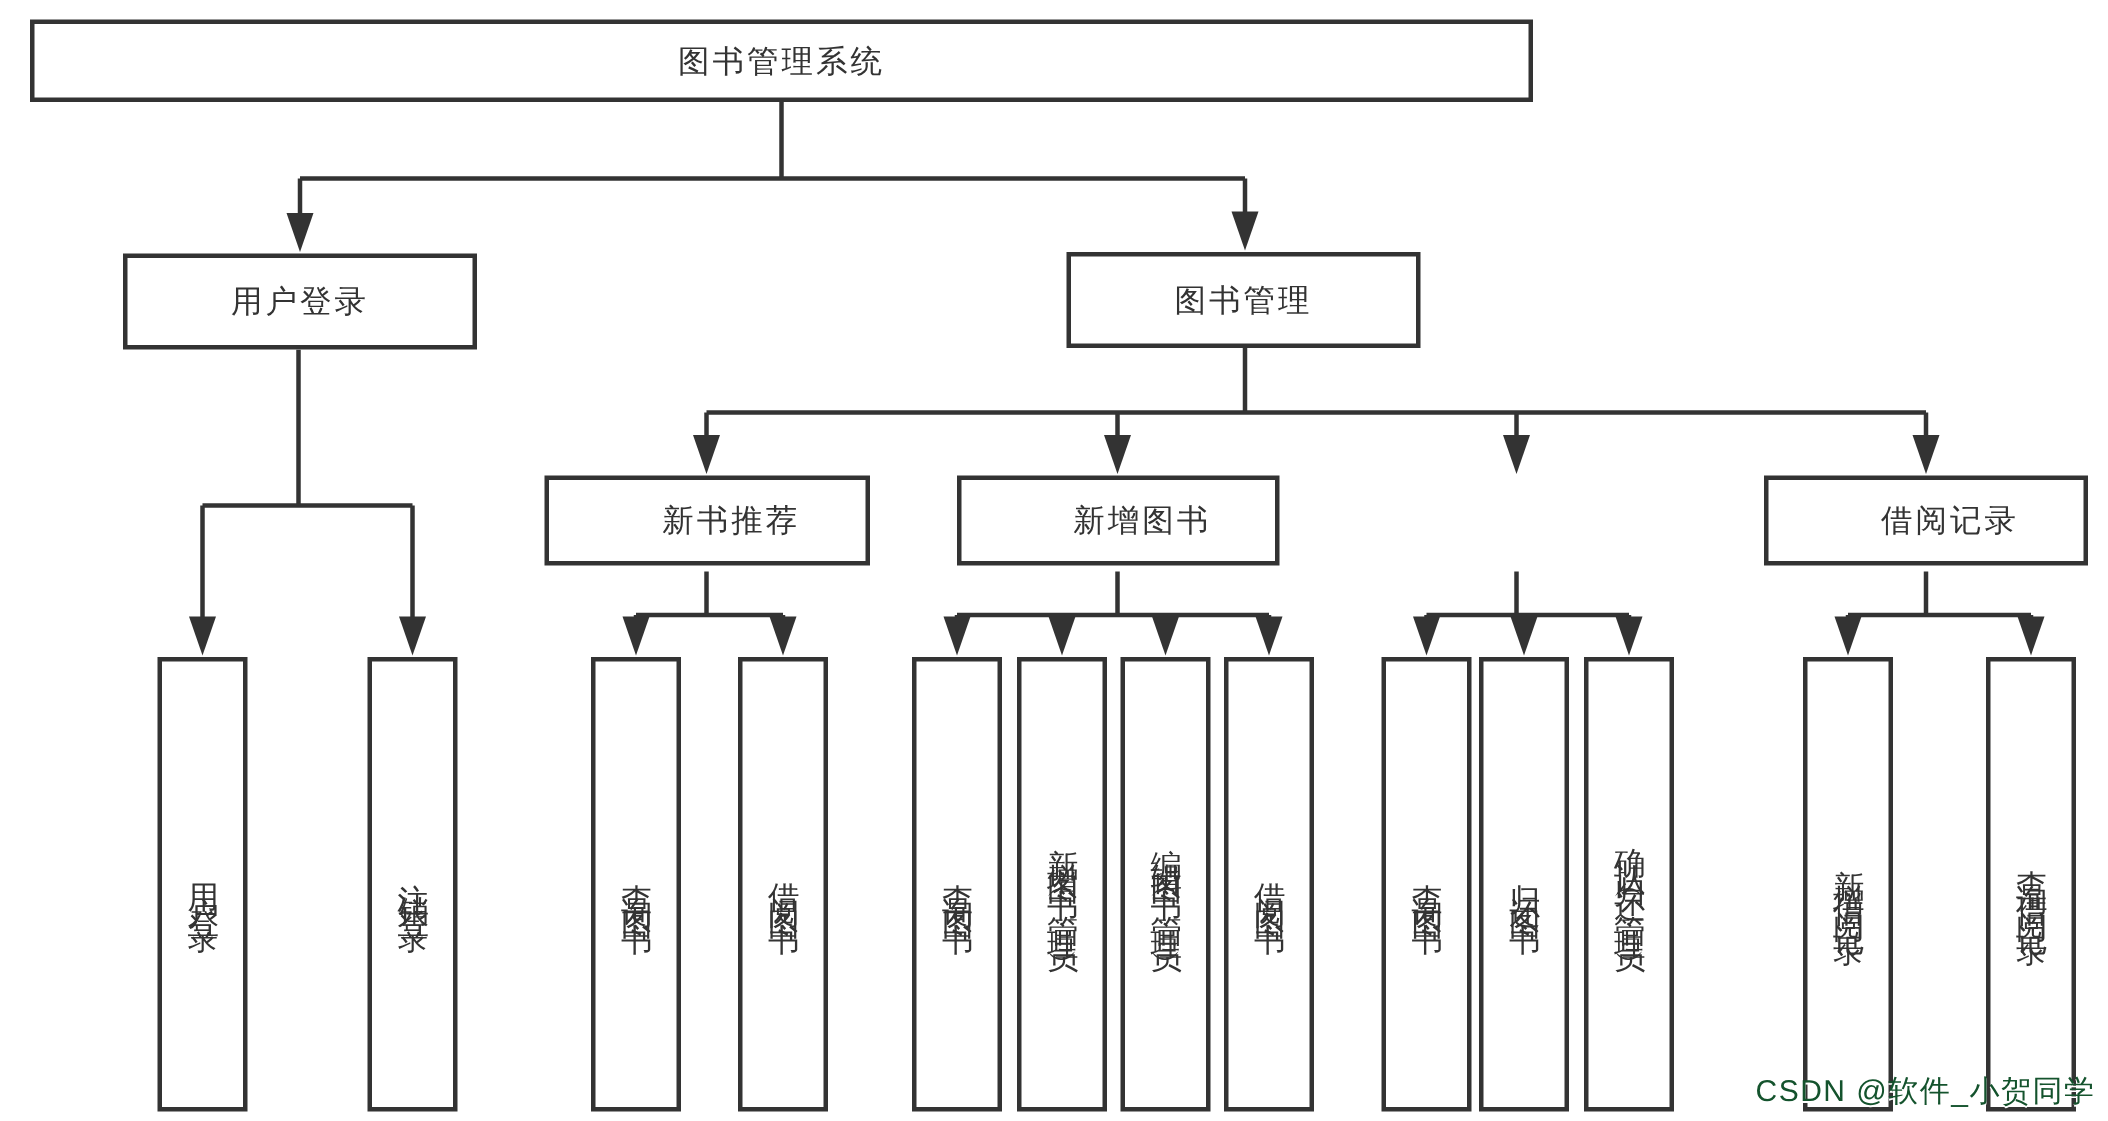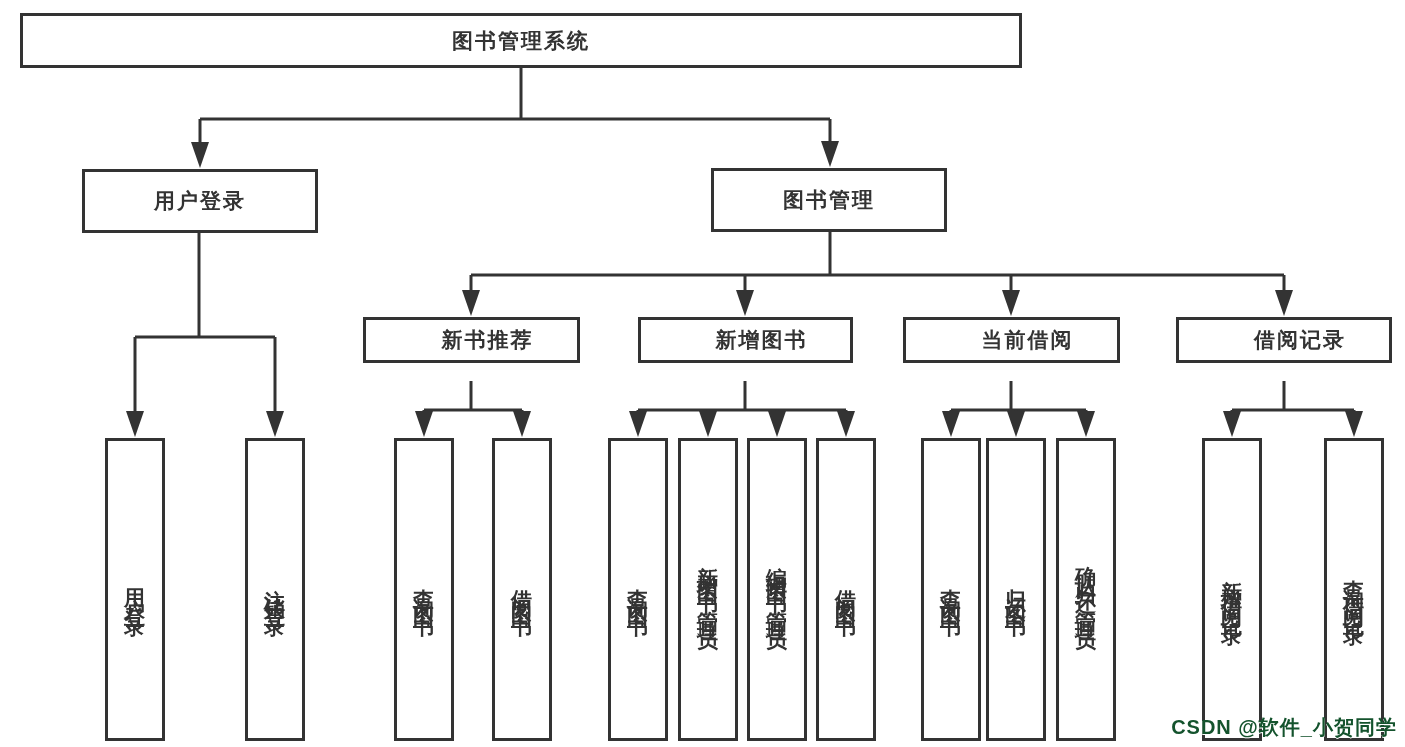--- a/index.html
+++ b/index.html
@@ -2,37 +2,36 @@
 <html><head>
 <meta charset="utf-8">
 <style>
   html,body{margin:0;padding:0;background:#ffffff;}
   #stage{
     position:relative;
     width:1405px;height:747px;
     background:#ffffff;
     font-family:"Liberation Sans","DejaVu Sans",sans-serif;
     overflow:hidden;
-    font-weight:bold;
   }
   #connectors{position:absolute;left:0;top:0;width:1405px;height:747px;}
   .box{
     position:absolute;
     box-sizing:border-box;
     border:3px solid #333333;
     background:#ffffff;
     display:flex;align-items:center;justify-content:center;
     color:#333333;
     text-align:center;
   }
   .h-box{font-size:21px;letter-spacing:2px;}
   .root{left:20px;top:13px;width:1002px;height:55px;}
   .l2a{left:82px;top:169px;width:236px;height:64px;}
   .l2b{left:711px;top:168px;width:236px;height:64px;}
-  .l3{top:317px;height:46px;padding-left:32px;}
+  .l3{top:317px;height:60px;padding-left:32px;}
   .l3a{left:363px;width:217px;}
   .l3b{left:638px;width:215px;}
   .l3c{left:903px;width:217px;}
   .l3d{left:1176px;width:216px;}
   .leaf{
     top:438px;height:303px;width:60px;
     font-size:21px;
   }
   .leaf .vtext{
     writing-mode:vertical-rl;
@@ -137,23 +136,20 @@
   <div class="box h-box l2b">
     <span>图书管理</span>
   </div>
 
   <div class="box h-box l3 l3a">
     <span>新书推荐</span>
   </div>
   <div class="box h-box l3 l3b">
     <span>新增图书</span>
   </div>
-  <div class="box h-box l3 l3c">
-    <span>当前借阅</span>
-  </div>
   <div class="box h-box l3 l3d">
     <span>借阅记录</span>
   </div>
 
   <div class="box leaf lf1">
     <span class="vtext">用户登录</span>
   </div>
   <div class="box leaf lf2">
     <span class="vtext">注销登录</span>
   </div>

